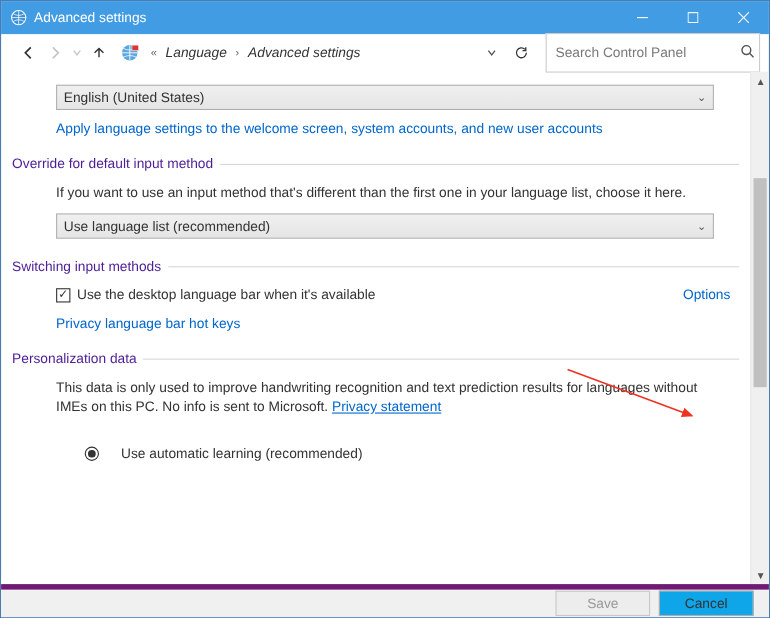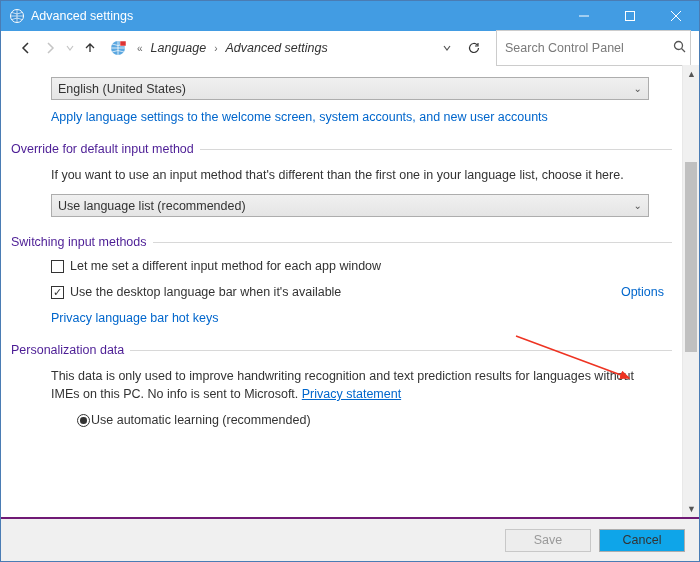--- a/index.html
+++ b/index.html
@@ -180,33 +180,33 @@
     display:flex; align-items:center; justify-content:center;
     font-size:11px; color:#333; flex-shrink:0;
   }
   .checkbox.checked::after { content: "✓"; line-height:1; }
   .options-link {
     margin-left:auto; margin-right: 8px;
     color:#0066cc; cursor:pointer;
   }
   .radio-row {
     display:flex; align-items:center;
-    margin-left: 66px; margin-top: 10px;
-    gap:1px; font-size:12.5px; color:#333;
+    margin-left: 66px; margin-top: 26px;
+    gap:20px; font-size:12.5px; color:#333;
   }
   .radio {
     width:13px; height:13px; border:1px solid #333; border-radius:50%;
     display:flex; align-items:center; justify-content:center; flex-shrink:0;
   }
   .radio.selected::after { content:""; width:6.5px; height:6.5px; background:#333; border-radius:50%; }
   
   .footer {
-    height: 44px;
+    height: 30px;
     background: #f0f0f0;
-    border-top: 2px solid #701a75;
+    border-top: 5px solid #701a75;
     display:flex; align-items:center; justify-content:flex-end;
     padding-right: 14px;
     gap: 8px;
   }
   .btn {
     min-width: 86px; height: 23px;
     border: 1px solid #adadad;
     background: #0ea5e9;
     font-size:12.5px;
     display:flex; align-items:center; justify-content:center;
@@ -331,24 +331,20 @@
       <div class="desc">If you want to use an input method that's different than the first one in your language list, choose it here.</div>
       <div class="dropdown" style="margin-top:10px">
         <span>Use language list (recommended)</span>
         <span class="dd-chev">⌄</span>
       </div>
 
       <div class="section-hdr">
         <span>Switching input methods</span>
         <span class="line"></span>
       </div>
-      <div class="checkbox-row">
-        <span class="checkbox"></span>
-        <span>Let me set a different input method for each app window</span>
-      </div>
       <div class="checkbox-row" style="margin-top:12px;position:relative">
         <span class="checkbox checked"></span>
         <span>Use the desktop language bar when it's available</span>
         <span class="options-link">Options</span>
       </div>
       <div class="row link" style="margin-top:12px">Privacy language bar hot keys</div>
 
       <div class="section-hdr">
         <span>Personalization data</span>
         <span class="line"></span>

